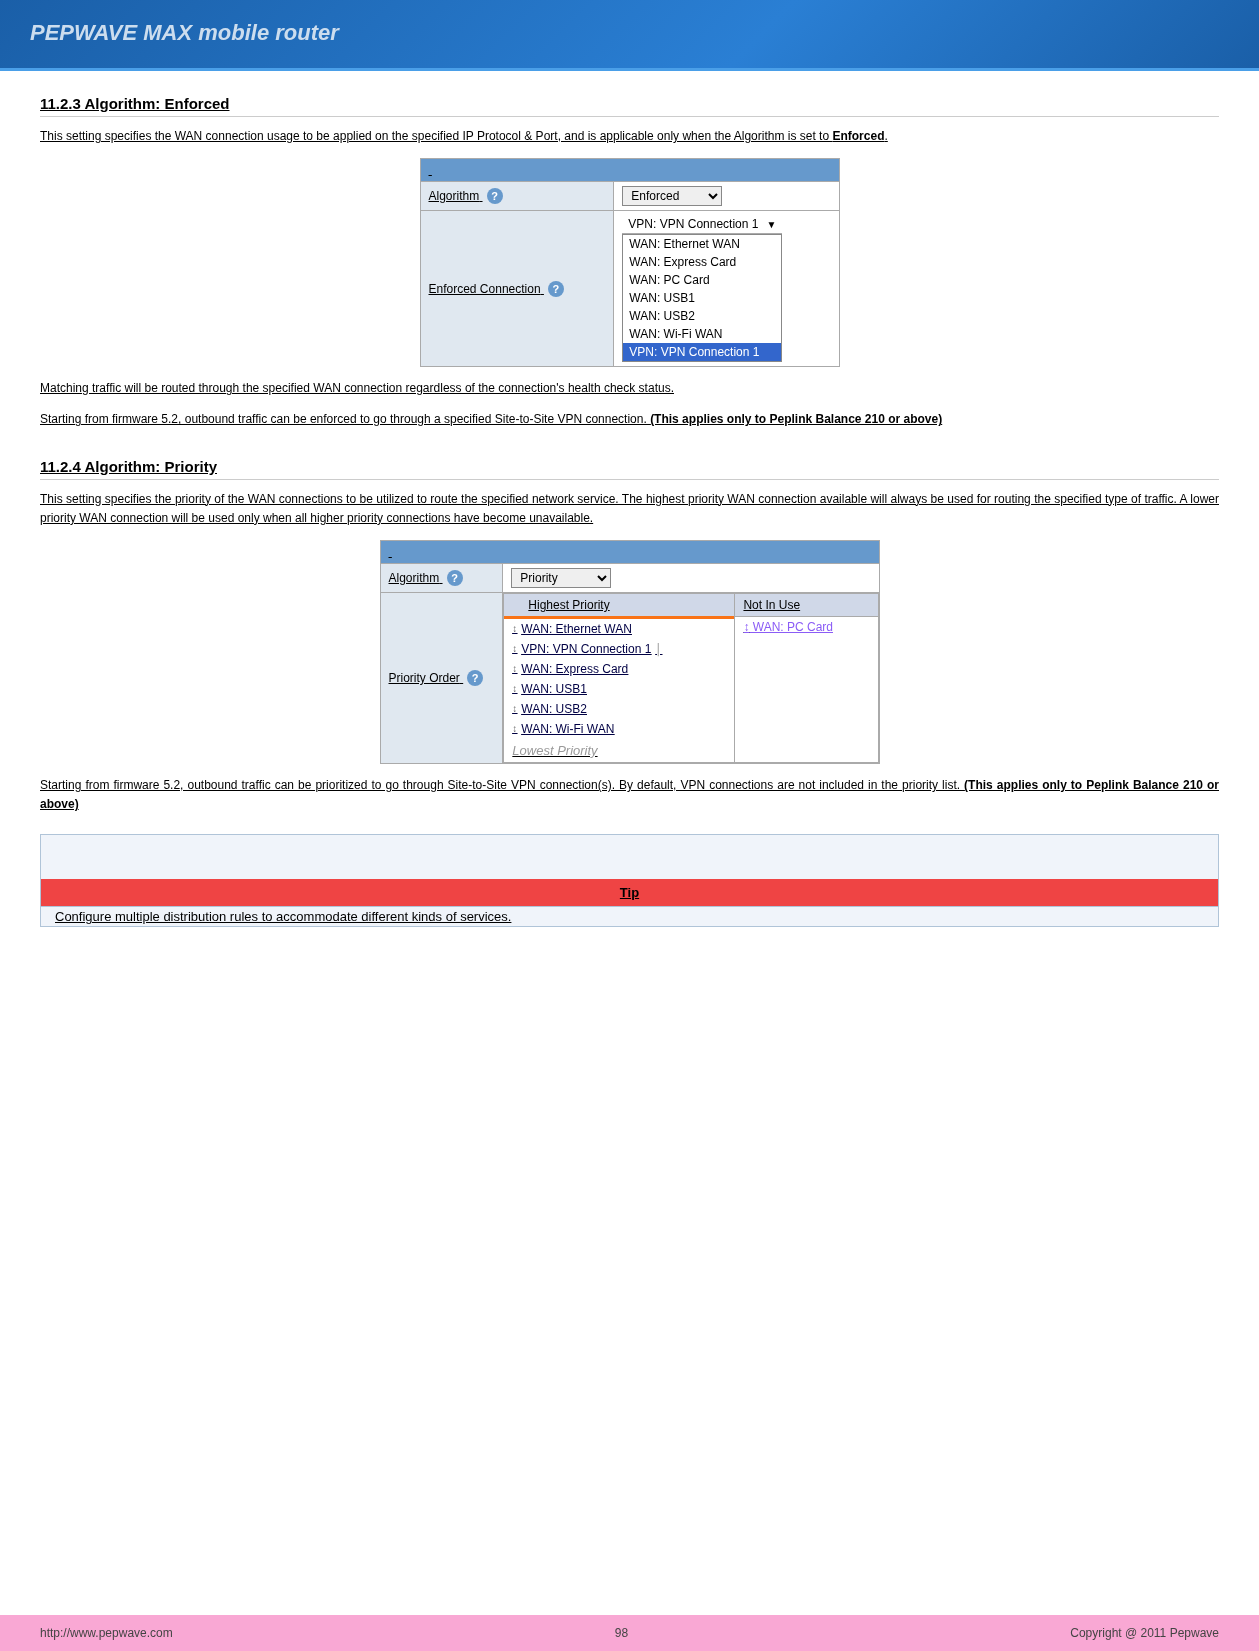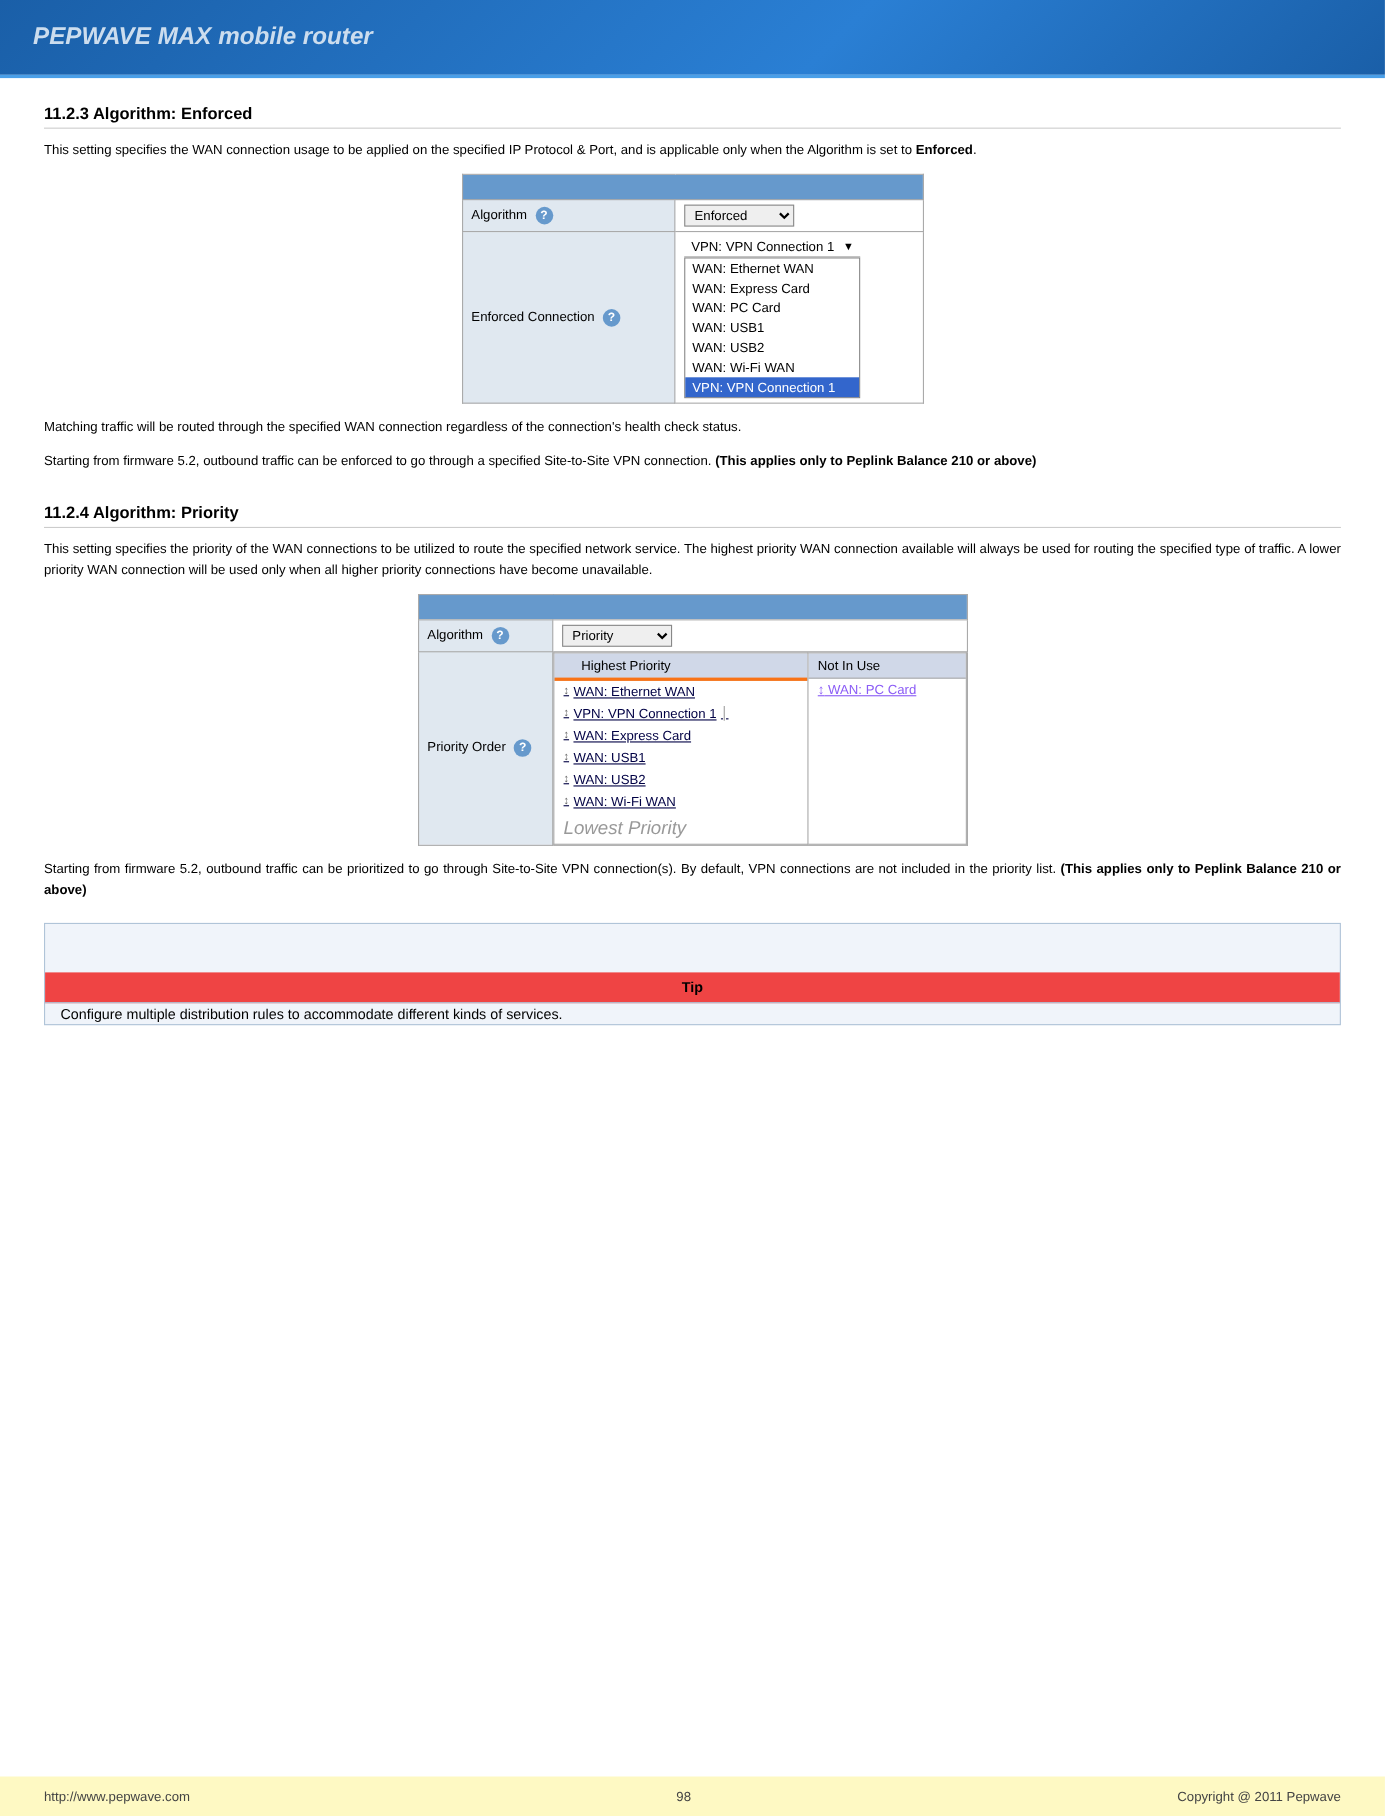--- a/index.html
+++ b/index.html
@@ -30,20 +30,21 @@
       margin-top: 2px;
     }
     .header-subtitle span {
       font-style: italic;
       font-weight: bold;
     }
 
     
     .content {
       padding: 24px 40px 20px 40px;
+      text-decoration: underline;
     }
 
     
     .section-heading {
       font-size: 15px;
       font-weight: bold;
       margin-bottom: 10px;
       border-bottom: 1px solid #ccc;
       padding-bottom: 4px;
     }
@@ -164,21 +165,21 @@
     .not-in-use-item {
       padding: 3px 8px;
       font-size: 12px;
       color: #8b5cf6;
       text-decoration: underline;
       cursor: pointer;
     }
     .lowest-priority {
       padding: 4px 8px;
       color: #999;
-      font-size: 17px;
+      font-size: 13px;
       font-style: italic;
     }
 
     
     .tip-box {
       border: 1px solid #b0c4d8;
       margin: 20px 0;
       background: #f0f4fa;
     }
     .tip-header {
@@ -190,21 +191,21 @@
       border-bottom: 1px solid #b0c4d8;
       margin-top: 44px;
     }
     .tip-body {
       padding: 2px 14px;
       font-size: 13px;
     }
 
     
     .footer {
-      background: #fef9c3;
+      background: #f9a8d4;
       position: absolute;
       bottom: 0;
       left: 0;
       right: 0;
       height: 36px;
       display: flex;
       align-items: center;
       justify-content: space-between;
       padding: 0 40px;
       font-size: 12px;

